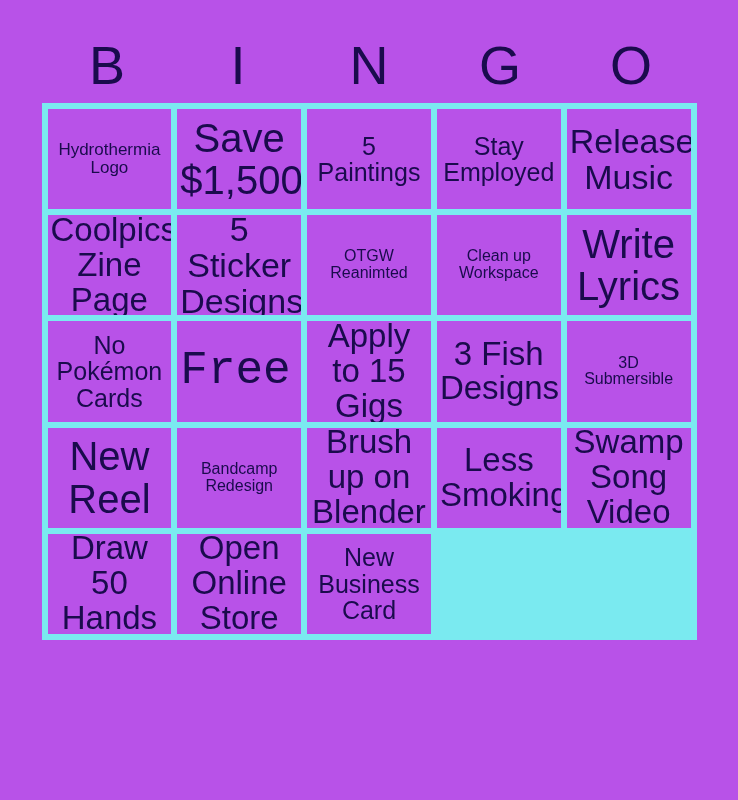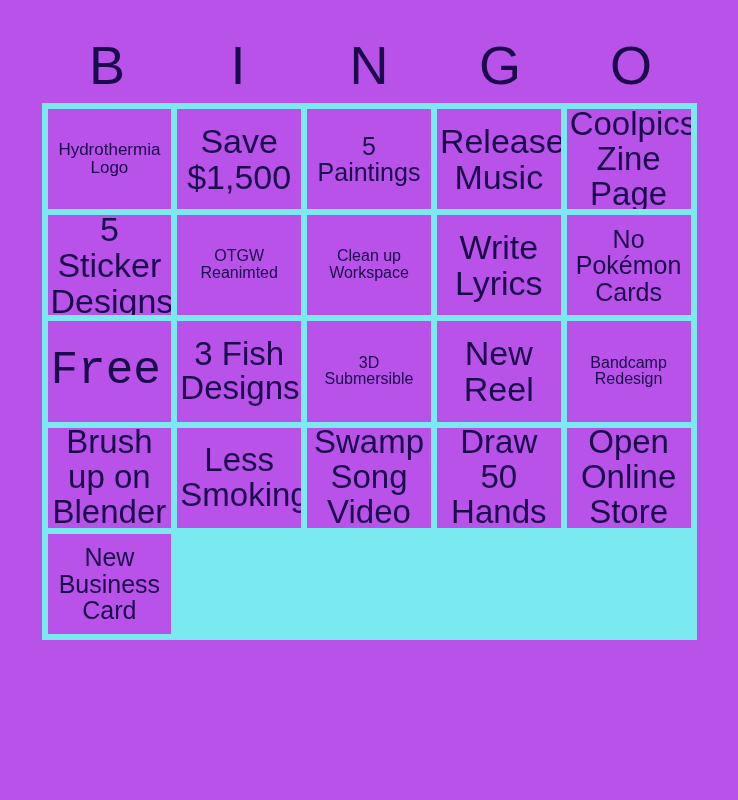--- a/index.html
+++ b/index.html
@@ -69,21 +69,21 @@
     width: 100%;
     white-space: pre-line;
     line-height: 1.06;
   }
   
   .fs-xs  { font-size: 17px; }
   .fs-sm  { font-size: 16px; }
   .fs-md  { font-size: 25px; }
   .fs-lg  { font-size: 33px; }
   .fs-xl  { font-size: 34px; }
-  .fs-xxl { font-size: 34px; }
+  .fs-xxl { font-size: 40px; }
   .fs-free{ font-size: 46px; font-family: Liberation Mono, monospace; }
 </style>
 </head>
 <body>
 
 <div class="card">
 
   <div class="header">
     <div class="header-letter">B</div>
     <div class="header-letter">I</div>
@@ -100,20 +100,24 @@
         </div>
         <div class="cell">
           <span class="cell-text fs-xxl">Save
 $1,500</span>
         </div>
         <div class="cell">
           <span class="cell-text fs-md">5
 Paintings</span>
         </div>
         <div class="cell">
+          <span class="cell-text fs-md">Stay
+Employed</span>
+        </div>
+        <div class="cell">
           <span class="cell-text fs-xl">Release
 Music</span>
         </div>
         <div class="cell">
           <span class="cell-text fs-lg">Coolpics
 Zine
 Page</span>
         </div>
         <div class="cell">
           <span class="cell-text fs-xl">5
@@ -134,20 +138,25 @@
         </div>
         <div class="cell">
           <span class="cell-text fs-md">No
 Pokémon
 Cards</span>
         </div>
         <div class="cell">
           <span class="cell-text fs-free">Free!</span>
         </div>
         <div class="cell">
+          <span class="cell-text fs-lg">Apply
+to 15
+Gigs</span>
+        </div>
+        <div class="cell">
           <span class="cell-text fs-lg">3 Fish
 Designs</span>
         </div>
         <div class="cell">
           <span class="cell-text fs-sm">3D
 Submersible</span>
         </div>
         <div class="cell">
           <span class="cell-text fs-xxl">New
 Reel</span>

